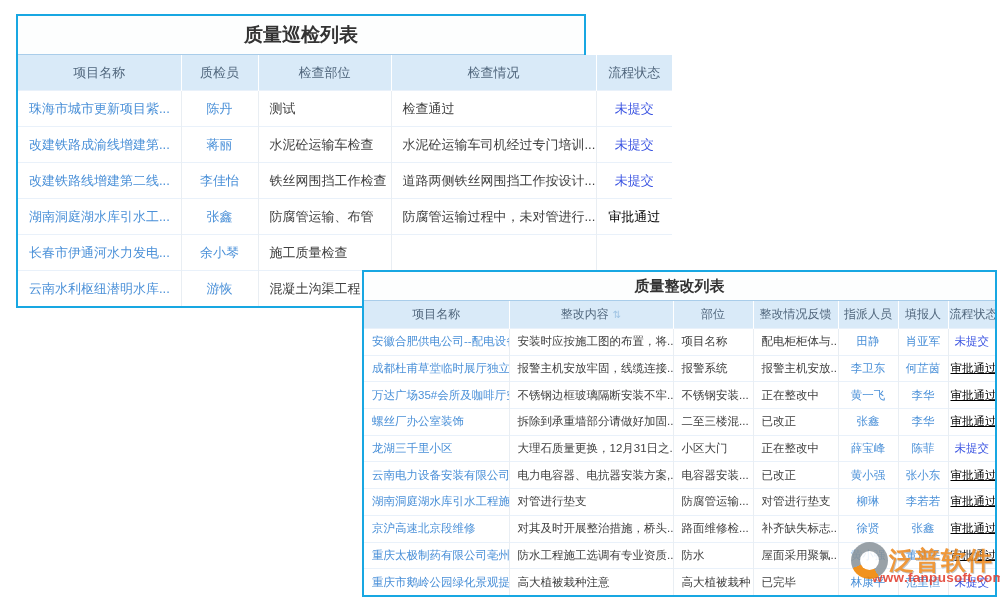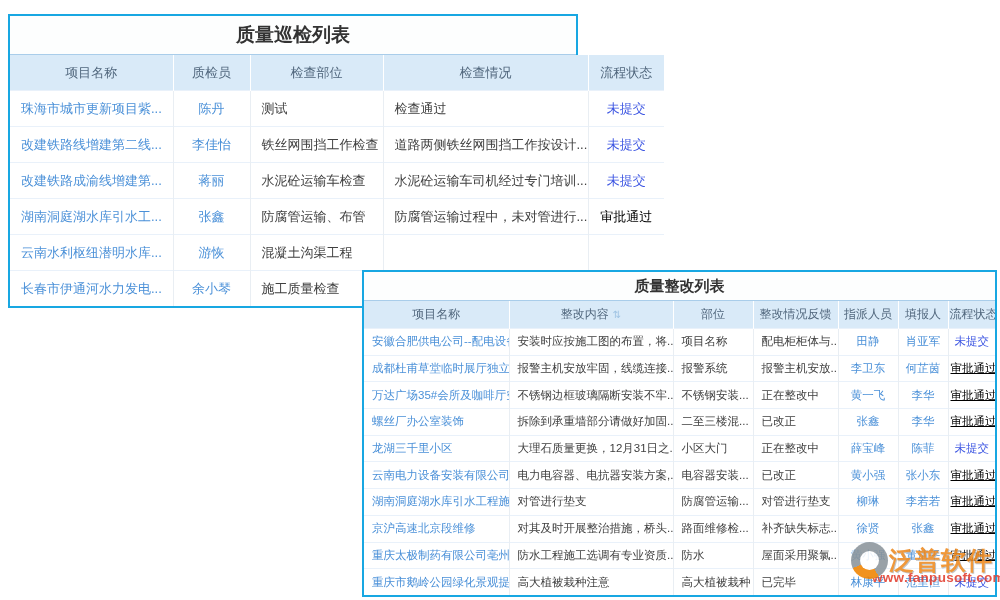--- a/index.html
+++ b/index.html
@@ -3,21 +3,21 @@
 <meta charset="utf-8">
 <style>
   html,body{margin:0;padding:0;}
   body{
     width:1000px;height:600px;position:relative;background:#ffffff;overflow:hidden;
     font-family:"Liberation Sans","DejaVu Sans",sans-serif;
   }
   .panel{
     position:absolute;background:#ffffff;border:2px solid #18a7e2;box-sizing:border-box;
   }
-  #t1{left:8px;top:14px;width:570px;z-index:1;}
+  #t1{left:16px;top:14px;width:570px;z-index:1;}
   #t2{left:362px;top:270px;width:635px;z-index:2;}
   .panel-title{
     display:flex;align-items:center;justify-content:center;
     font-weight:bold;color:#333;border-bottom:1px solid #a9cdea;background:#fdfefe;
   }
   #t1 .panel-title{height:38px;font-size:19px;}
   #t2 .panel-title{height:28px;font-size:15px;}
   table{width:100%;border-collapse:collapse;table-layout:fixed;}
   th{
     background:#d9eaf8;color:#51677d;font-weight:normal;
@@ -85,51 +85,51 @@
       </thead>
     <tbody>
         <tr>
           <td class="c-link">珠海市城市更新项目紫...</td>
           <td class="c-link t-center">陈丹</td>
           <td class="c-text">测试</td>
           <td class="c-text">检查通过</td>
           <td class="t-center st-unsubmitted">未提交</td>
         </tr>
         <tr>
+          <td class="c-link">改建铁路成渝线增建第...</td>
+          <td class="c-link t-center">蒋丽</td>
+          <td class="c-text">水泥砼运输车检查</td>
+          <td class="c-text">水泥砼运输车司机经过专门培训...</td>
+          <td class="t-center st-unsubmitted">未提交</td>
+        </tr>
+        <tr>
           <td class="c-link">改建铁路线增建第二线...</td>
           <td class="c-link t-center">李佳怡</td>
           <td class="c-text">铁丝网围挡工作检查</td>
           <td class="c-text">道路两侧铁丝网围挡工作按设计...</td>
           <td class="t-center st-unsubmitted">未提交</td>
         </tr>
         <tr>
-          <td class="c-link">改建铁路成渝线增建第...</td>
-          <td class="c-link t-center">蒋丽</td>
-          <td class="c-text">水泥砼运输车检查</td>
-          <td class="c-text">水泥砼运输车司机经过专门培训...</td>
-          <td class="t-center st-unsubmitted">未提交</td>
-        </tr>
-        <tr>
           <td class="c-link">湖南洞庭湖水库引水工...</td>
           <td class="c-link t-center">张鑫</td>
           <td class="c-text">防腐管运输、布管</td>
           <td class="c-text">防腐管运输过程中，未对管进行...</td>
           <td class="t-center st-approved">审批通过</td>
         </tr>
         <tr>
+          <td class="c-link">长春市伊通河水力发电...</td>
+          <td class="c-link t-center">余小琴</td>
+          <td class="c-text">施工质量检查</td>
+          <td class="c-text"></td>
+          <td class="t-center"></td>
+        </tr>
+        <tr>
           <td class="c-link">云南水利枢纽潜明水库...</td>
           <td class="c-link t-center">游恢</td>
           <td class="c-text">混凝土沟渠工程</td>
-          <td class="c-text"></td>
-          <td class="t-center"></td>
-        </tr>
-        <tr>
-          <td class="c-link">长春市伊通河水力发电...</td>
-          <td class="c-link t-center">余小琴</td>
-          <td class="c-text">施工质量检查</td>
           <td class="c-text"></td>
           <td class="t-center"></td>
         </tr>
       </tbody>
   </table>
 </div>
 
 <div class="panel" id="t2">
   <div class="panel-title">质量整改列表</div>
   <table>

